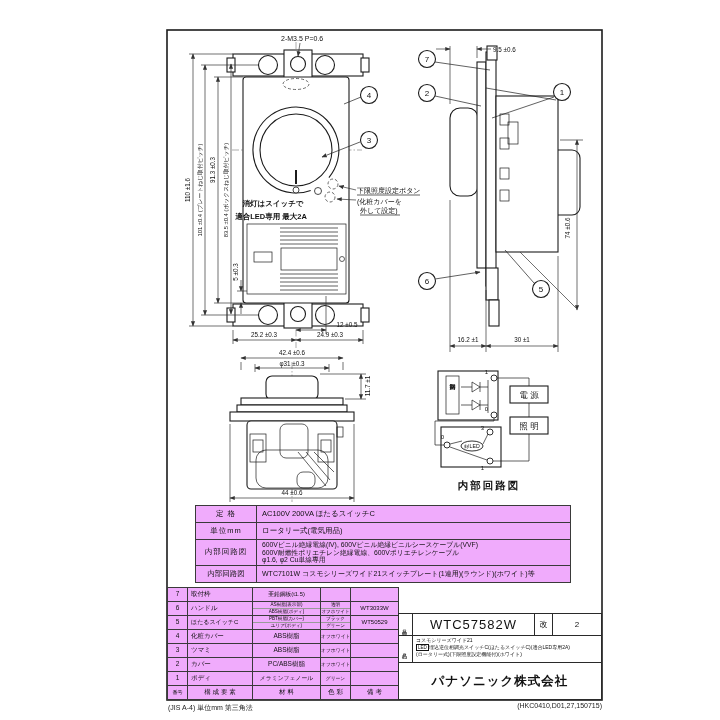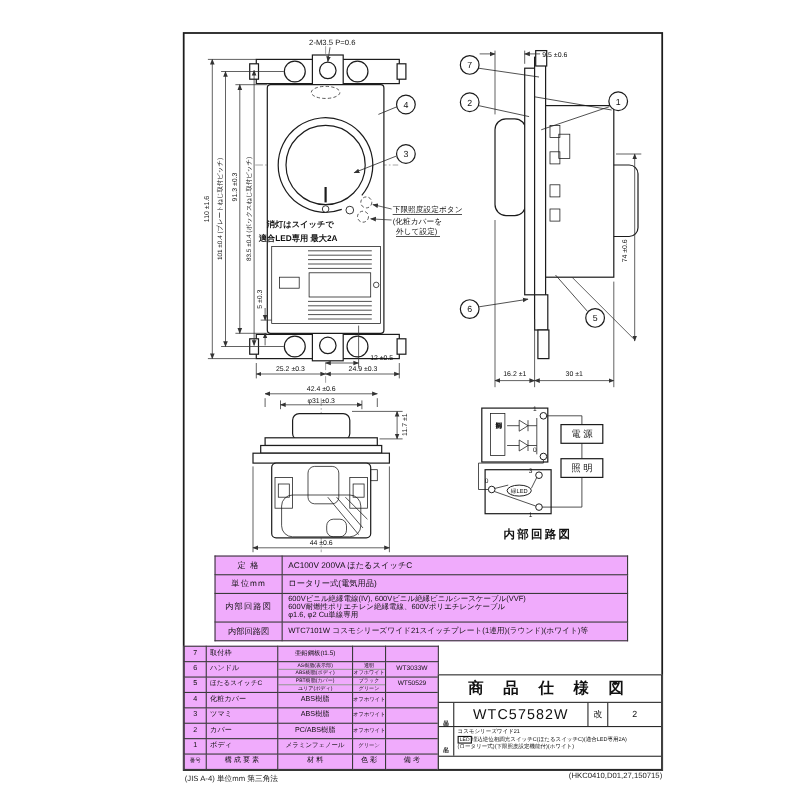--- a/index.html
+++ b/index.html
@@ -429,33 +429,33 @@
     <td style="font-size:5px">番号</td>
     <td>構 成 要 素</td>
     <td>材 料</td>
     <td>色 彩</td>
     <td>備 考</td>
   </tr>
 </tbody>
     </table>
 
 <div class="tb">
-  <div class="r1">商 品 仕 様 図</div>
   <div class="r2">
     <div class="vlab">品番</div>
     <div class="pno">WTC57582W</div>
     <div class="revl">改</div>
     <div class="revv">2</div>
   </div>
   <div class="r3">
     <div class="vlab">品名</div>
     <div class="pname">
       <div>コスモシリーズワイド21</div>
       <div><span class="led-box">LED</span><span>埋込逆位相調光スイッチC(ほたるスイッチC)(適合LED専用2A)</span></div>
       <div>(ロータリー式)(下限照度設定機能付)(ホワイト)</div>
     </div>
   </div>
+  <div class="r4">パナソニック株式会社</div>
 </div>
 
 <div class="foot" style="left:168px;top:703px">(JIS A-4) 単位mm 第三角法</div>
 <div class="foot" style="left:400px;top:702px;width:202px;text-align:right">(HKC0410,D01,27,150715)</div>
 
 </div>
 
 </body></html>

